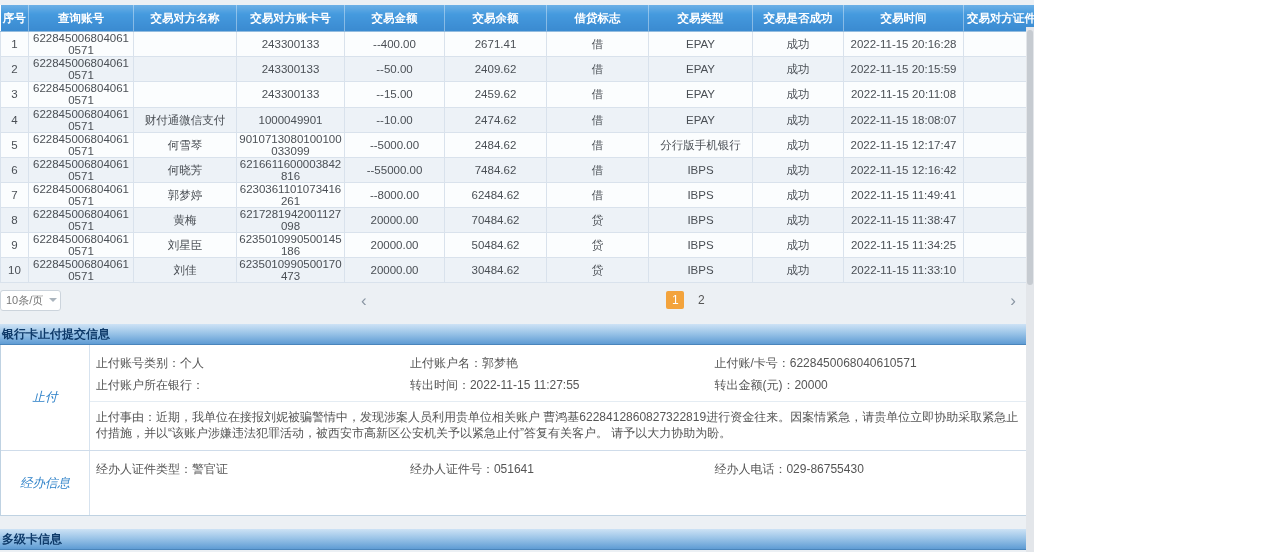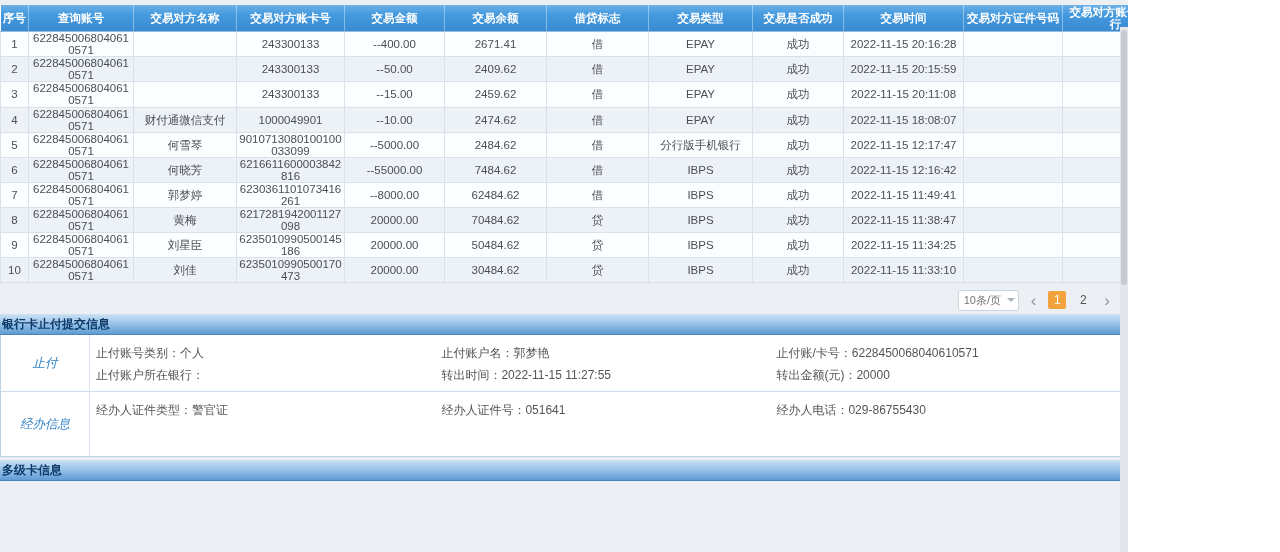--- a/index.html
+++ b/index.html
@@ -1,43 +1,43 @@
 <!DOCTYPE html>
 <html><head>
 <meta charset="utf-8">
 <style>
   html,body{margin:0;padding:0;}
   body{font-family:"Liberation Sans","DejaVu Sans",sans-serif;}
-  .page{position:relative;width:1128px;height:552px;overflow:hidden;background:#ecf0f4;}
+  .page{position:relative;width:1034px;height:552px;overflow:hidden;background:#ecf0f4;}
   
   table.grid{border-collapse:collapse;table-layout:fixed;width:1280px;font-size:11.5px;background:#fff;}
   table.grid thead th{
     background:linear-gradient(180deg,#6db0e6 0%,#459ade 35%,#3a8ad0 100%);
     color:#fff;font-weight:bold;height:22px;padding:1px 2px;
     border-right:1px solid rgba(255,255,255,.38);
     border-bottom:1px solid #93bcdf;line-height:1.05;
   }
   table.grid td{
     text-align:center;color:#4a4f55;border:1px solid #d9e2ec;
     padding:0 2px;height:22px;line-height:1.05;word-break:break-all;overflow:hidden;
   }
   table.grid tbody tr:nth-child(odd){background:#fbfdfe;}
   table.grid tbody tr:nth-child(even){background:#edf2f7;}
   
-  .pagination{display:flex;align-items:center;justify-content:flex-end;gap:10px;height:22px;margin:6px 16px 0 0;color:#666;}
+  .pagination{display:flex;align-items:center;justify-content:space-between;gap:10px;height:22px;margin:6px 16px 0 0;color:#666;}
   .pgsize{position:relative;display:inline-flex;align-items:center;width:54px;height:19px;background:#fff;
     border:1px solid #ccd4dc;border-radius:3px;font-size:11px;color:#777;padding-left:5px;overflow:hidden;white-space:nowrap;cursor:pointer;}
   .caret{position:absolute;right:3px;top:7px;width:0;height:0;border-left:4px solid transparent;border-right:4px solid transparent;border-top:4px solid #aab4bd;}
   .pgprev,.pgnext{font-size:17px;line-height:17px;color:#8a96a3;cursor:pointer;padding:0 2px;}
   .pgnums{display:inline-flex;gap:8px;}
   .pg-num{display:inline-flex;align-items:center;justify-content:center;min-width:18px;height:18px;
     font-size:12px;color:#555;border-radius:2px;cursor:pointer;}
   .pg-num.active{background:#f3a33c;color:#fff;}
   
-  .section-bar{height:20px;margin-top:3px;display:flex;align-items:center;padding-left:2px;
+  .section-bar{height:20px;margin-top:13px;display:flex;align-items:center;padding-left:2px;
     background:linear-gradient(180deg,#cde2f5 0%,#9cc5e8 45%,#5f9cd4 100%);
     border-bottom:1px solid #4a85bb;color:#0e3a69;font-size:12px;font-weight:bold;}
   
   .panel{background:#fff;border:1px solid #bfd2e2;border-top:none;}
   .prow{display:flex;}
   .prow + .prow{border-top:1px solid #cfdcea;}
   .plabel{width:88px;flex:0 0 88px;display:flex;align-items:center;justify-content:center;
     color:#2e81c8;font-size:12.5px;border-right:1px solid #d7e3ef;font-style:italic;}
   .pcontent{flex:1;min-width:0;}
   .fgrid{display:grid;grid-template-columns:33.5% 32.5% 34%;padding:7px 0 5px 6px;}
@@ -266,20 +266,23 @@
       <div class="plabel">止付</div>
       <div class="pcontent">
         <div class="fgrid">
           <div class="field"><span class="flabel">止付账号类别</span><span class="fvalue">个人</span></div>
           <div class="field"><span class="flabel">止付账户名</span><span class="fvalue">郭梦艳</span></div>
           <div class="field"><span class="flabel">止付账/卡号</span><span class="fvalue">6228450068040610571</span></div>
           <div class="field"><span class="flabel">止付账户所在银行</span><span class="fvalue"></span></div>
           <div class="field"><span class="flabel">转出时间</span><span class="fvalue">2022-11-15 11:27:55</span></div>
           <div class="field"><span class="flabel">转出金额(元)</span><span class="fvalue">20000</span></div>
         </div>
+        <div class="reason">
+          <span class="flabel">止付事由</span><span>近期，我单位在接报刘妮被骗警情中，发现涉案人员利用贵单位相关账户 曹鸿基6228412860827322819进行资金往来。因案情紧急，请贵单位立即协助采取紧急止付措施，并以“该账户涉嫌违法犯罪活动，被西安市高新区公安机关予以紧急止付”答复有关客户。 请予以大力协助为盼。</span>
+        </div>
       </div>
     </div>
     <div class="prow">
       <div class="plabel">经办信息</div>
       <div class="pcontent agent-pad">
         <div class="fgrid">
           <div class="field"><span class="flabel">经办人证件类型</span><span class="fvalue">警官证</span></div>
           <div class="field"><span class="flabel">经办人证件号</span><span class="fvalue">051641</span></div>
           <div class="field"><span class="flabel">经办人电话</span><span class="fvalue">029-86755430</span></div>
           <div class="field"></div>

